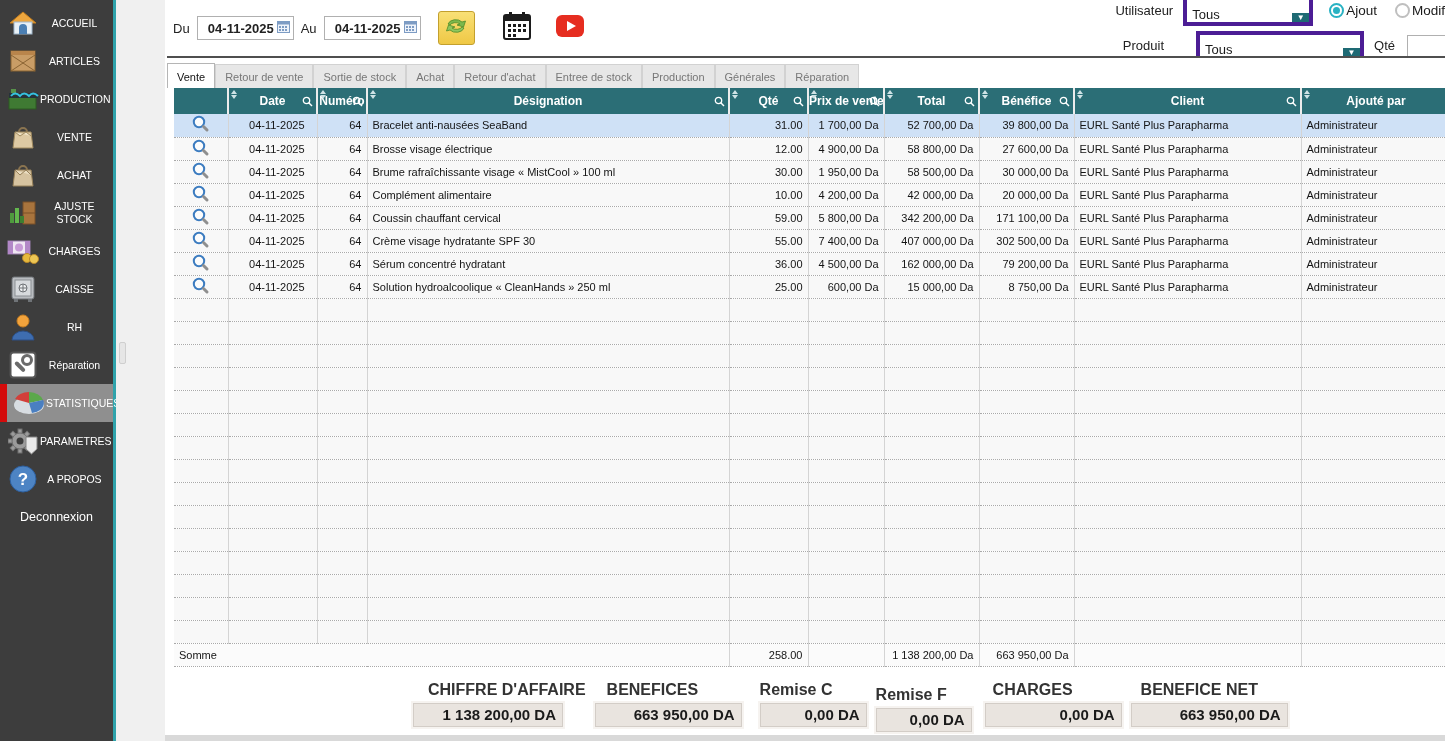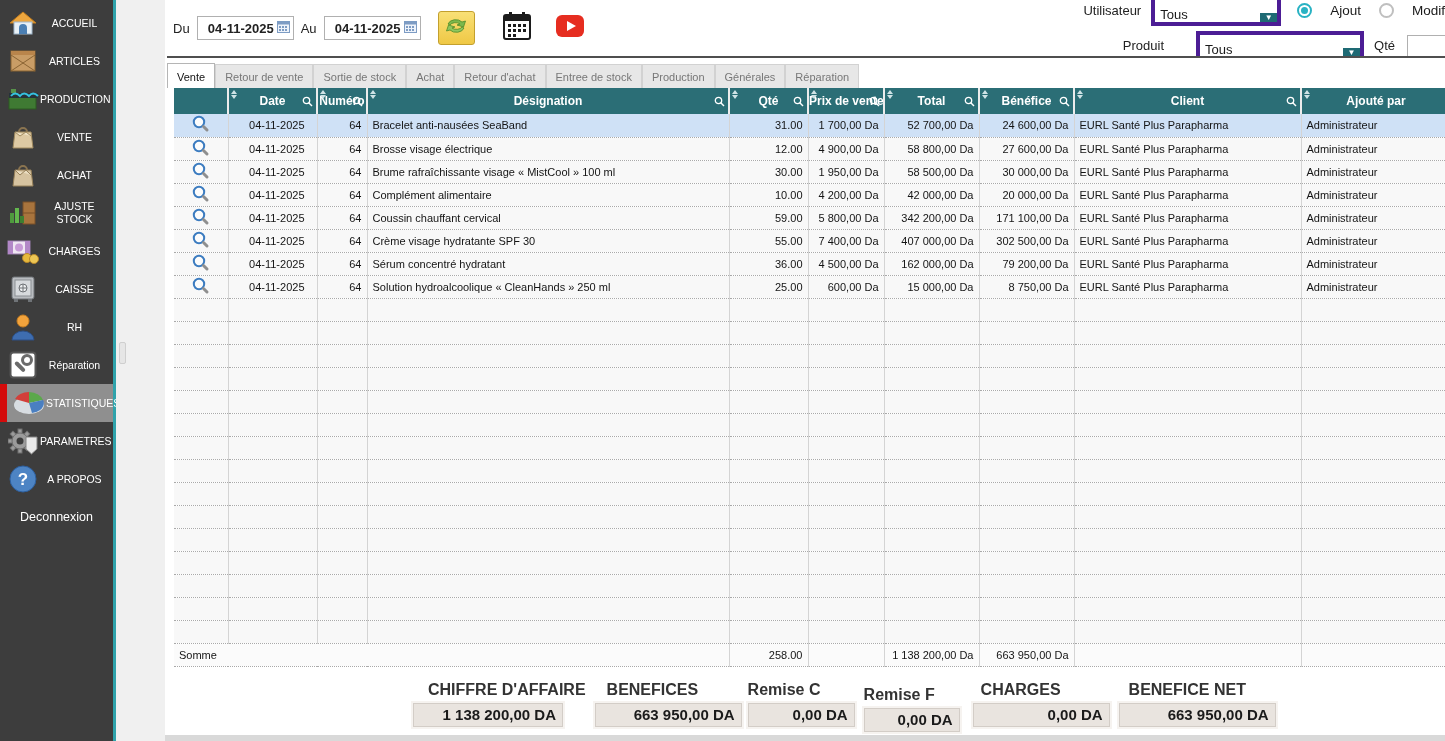--- a/index.html
+++ b/index.html
@@ -33,21 +33,21 @@
   .btn-yt{width:34px;height:32px;margin-left:12px;background:#fff}
 
   .side-filters{margin-left:auto;display:flex;flex-direction:column;gap:5px;align-items:flex-end}
   .frow{display:flex;align-items:center;justify-content:flex-end}
   .frow2{margin-right:-32px}
   .combo{height:30px;border:4px solid #4c1d95;background:#fff;display:flex;align-items:flex-end;cursor:pointer}
   .combo .val{flex:1;display:flex;align-items:center;padding-left:5px;font-size:13px;color:#1a1a1a}
   .combo .dd{width:17px;background:#1e6a74;color:#fff;display:flex;align-items:center;justify-content:center;font-size:8px}
   .combo-user{width:130px;margin-left:10px}
   .combo-prod{width:168px;margin-left:32px}
-  .radio{display:flex;align-items:flex-start;gap:18px;font-size:13.5px;color:#1a1a1a;cursor:pointer}
+  .radio{display:flex;align-items:flex-start;gap:2px;font-size:13.5px;color:#1a1a1a;cursor:pointer}
   .radio .dot{width:15px;height:15px;border-radius:50%;border:2px solid #29b2c3;background:#fff;position:relative}
   .radio.checked .dot::after{content:"";position:absolute;inset:2px;border-radius:50%;background:#29b2c3}
   .radio.unchecked .dot{border-color:#bfbfbf}
   .r-ajout{margin-left:16px}.r-modif{margin-left:18px}
   .qte-label{margin-left:10px;font-size:13px;color:#222}
   .qte-input{margin-left:12px;width:70px;height:22px;border:1px solid #b0b0b0;font-size:13px;padding:0 4px}
 
   .divider{height:2px;background:#4f4f4f;margin:0 0 0 2px}
 
   
@@ -72,21 +72,21 @@
   tr.somme td{background:#fbfbfb;font-size:11px}
   .mag-row{display:inline-block;line-height:0;cursor:pointer}
 
   
   .summary{display:flex;align-items:flex-start;padding-left:248px;margin-top:14px}
   .sum-box{display:flex;flex-direction:column}
   .sum-label{font-size:16px;font-weight:bold;color:#333;margin-bottom:4px}
   .sum-value{height:24px;background:#e9e4df;border:1px solid #d3cdc7;outline:2px solid #f6f3f0;display:flex;align-items:center;justify-content:flex-end;padding-right:6px;font-size:15px;font-weight:bold;color:#1a1a1a}
   .s0 .sum-label{padding-left:15px}.s0 .sum-value{width:150px}
   .s1{margin-left:9px}.s1 .sum-label{padding-left:12px}.s1 .sum-value{width:147px}
-  .s2{margin-left:6px}.s2 .sum-value{width:107px}
+  .s2{margin-left:18px}.s2 .sum-value{width:107px}
   .s3{margin-left:9px;margin-top:5px}.s3 .sum-value{width:96px}
   .s4{margin-left:13px}.s4 .sum-label{padding-left:8px}.s4 .sum-value{width:137px}
   .s5{margin-left:9px}.s5 .sum-label{padding-left:10px}.s5 .sum-value{width:157px}
   .bottom-strip{margin-top:auto;height:6px;background:#d9d9d9}
 </style>
 </head>
 <body>
 
 <div class="app">
 
@@ -439,21 +439,21 @@
             <td class="c-icon"><span class="mag-row"><svg width="18" height="18" viewBox="0 0 18 18">
                     <circle cx="7" cy="7" r="5.2" fill="#fcfcfc" stroke="#3c7cc0" stroke-width="2"></circle>
                     <line x1="11.5" y1="11.5" x2="15" y2="15" stroke="#8f8f8f" stroke-width="3" stroke-linecap="round"></line>
                   </svg></span></td>
             <td class="c-date">04-11-2025</td>
             <td class="num">64</td>
             <td>Bracelet anti-nausées SeaBand</td>
             <td class="num">31.00</td>
             <td class="num">1 700,00 Da</td>
             <td class="num">52 700,00 Da</td>
-            <td class="num">24 600,00 Da</td>
+            <td class="num">39 800,00 Da</td>
             <td>EURL Santé Plus Parapharma</td>
             <td>Administrateur</td>
           </tr>
           <tr>
             <td class="c-icon"><span class="mag-row"><svg width="18" height="18" viewBox="0 0 18 18">
                     <circle cx="7" cy="7" r="5.2" fill="#fcfcfc" stroke="#3c7cc0" stroke-width="2"></circle>
                     <line x1="11.5" y1="11.5" x2="15" y2="15" stroke="#8f8f8f" stroke-width="3" stroke-linecap="round"></line>
                   </svg></span></td>
             <td class="c-date">04-11-2025</td>
             <td class="num">64</td>

